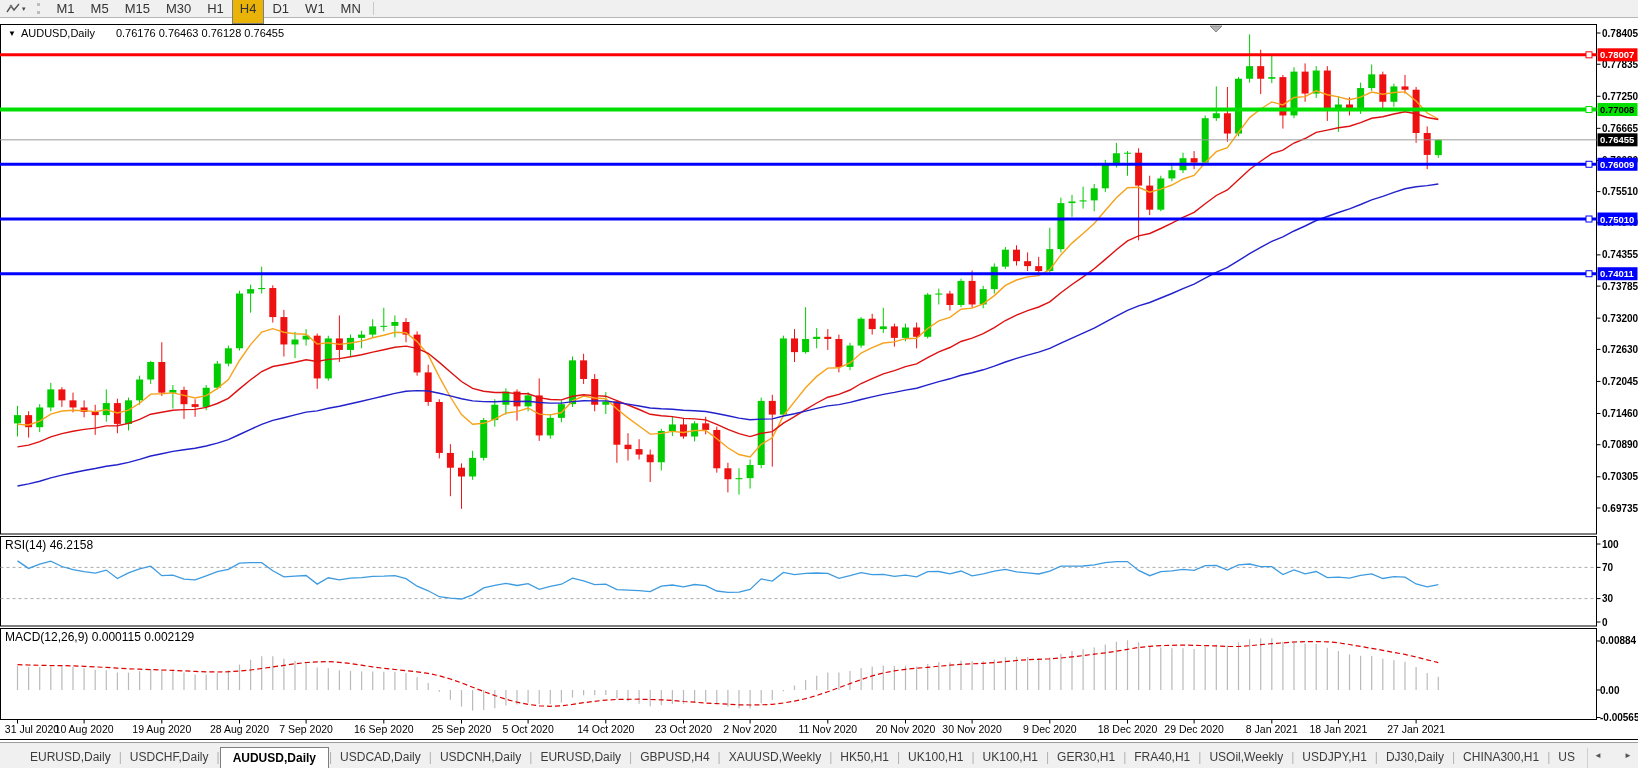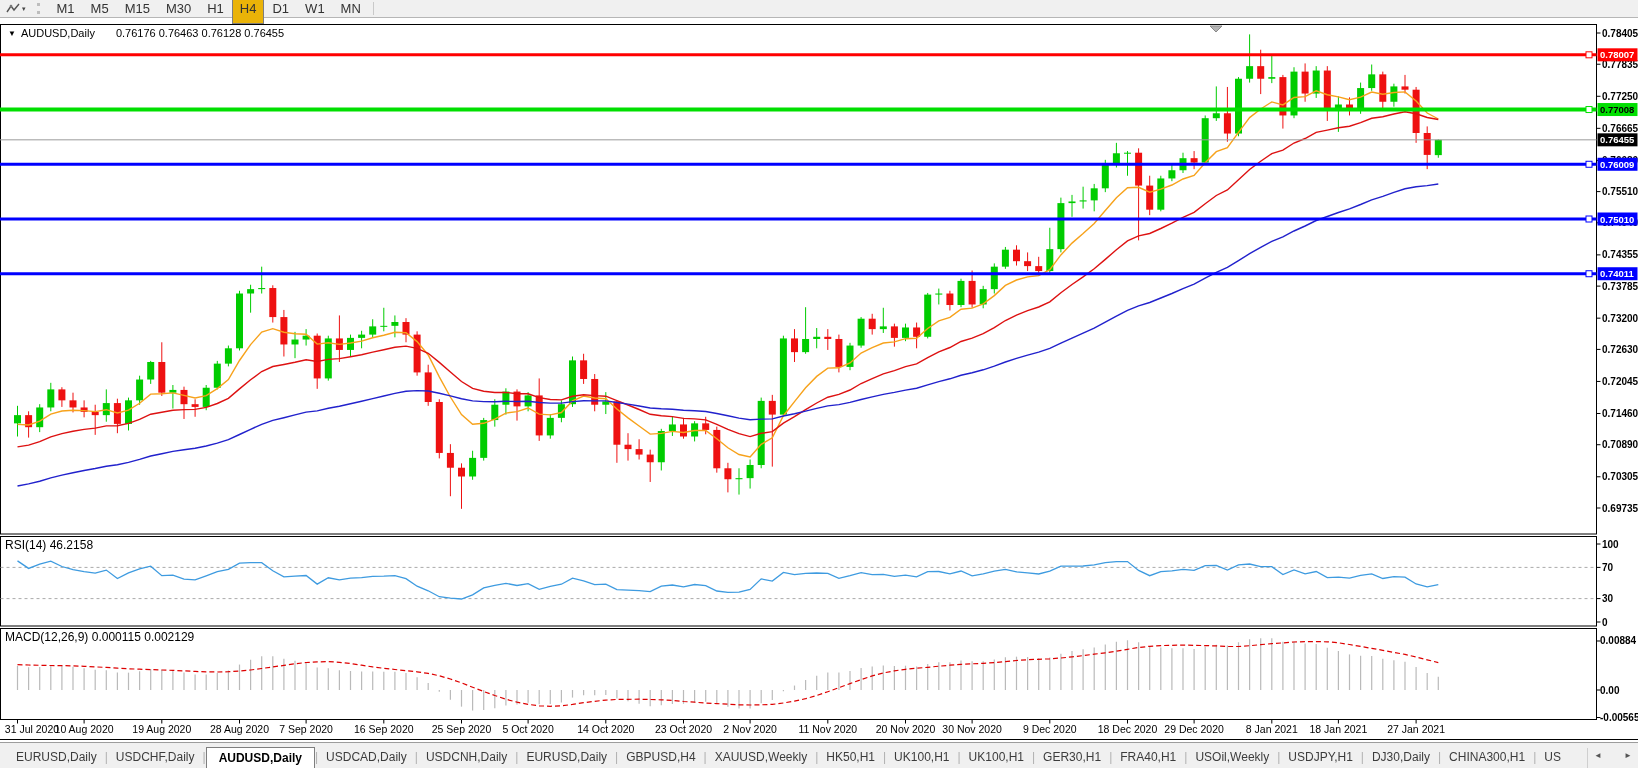--- a/index.html
+++ b/index.html
@@ -12,21 +12,21 @@
   .tfbtn.active{background:#eab308;border:1px solid #7e7e7e;height:13px;line-height:13px;padding:8px 7px}
   .sepv{width:1px;height:13px;background:#c9c9c9;margin:0 4px}
   #chart-svg{position:absolute;top:0;left:0;z-index:1}
   .chart-title{position:absolute;top:27px;left:8px;font-size:11px;color:#000;z-index:3;white-space:nowrap}
   .tri{font-size:8px;margin-right:5px;position:relative;top:-1px}
   .tval{margin-left:21px}
   .pane-label{position:absolute;font-size:12px;color:#000;z-index:3;white-space:nowrap}
   #rsi-label{top:538px;left:5px}
   #macd-label{top:630px;left:5px}
   .tabbar{position:absolute;left:0;right:0;bottom:0;height:25px;background:#f0f0f0;border-top:1px solid #9c9c9c;display:flex;align-items:flex-end;z-index:5}
-  .tabs{white-space:nowrap;overflow:hidden;flex:1;padding-left:8px;height:22px}
+  .tabs{white-space:nowrap;overflow:hidden;flex:1;padding-left:22px;height:22px}
   .tab{display:inline-block;font-size:12px;color:#3c3c3c;padding:3px 8px 4px;cursor:default}
   .tab.active{background:#fff;border:1px solid #7e7e7e;border-bottom-color:#fff;font-weight:bold;color:#000;padding:3px 12px 5px;position:relative;top:1px}
   .tsep{color:#b0b0b0;font-size:12px}
   .tabscroll{width:38px;display:flex;align-items:center;justify-content:space-between;padding:0 6px 6px;color:#555;font-size:8px;border-left:1px solid #cfcfcf;height:14px}
 </style>
 </head>
 <body>
 
 <div class="toolbar">
   <div class="toolbtn">

